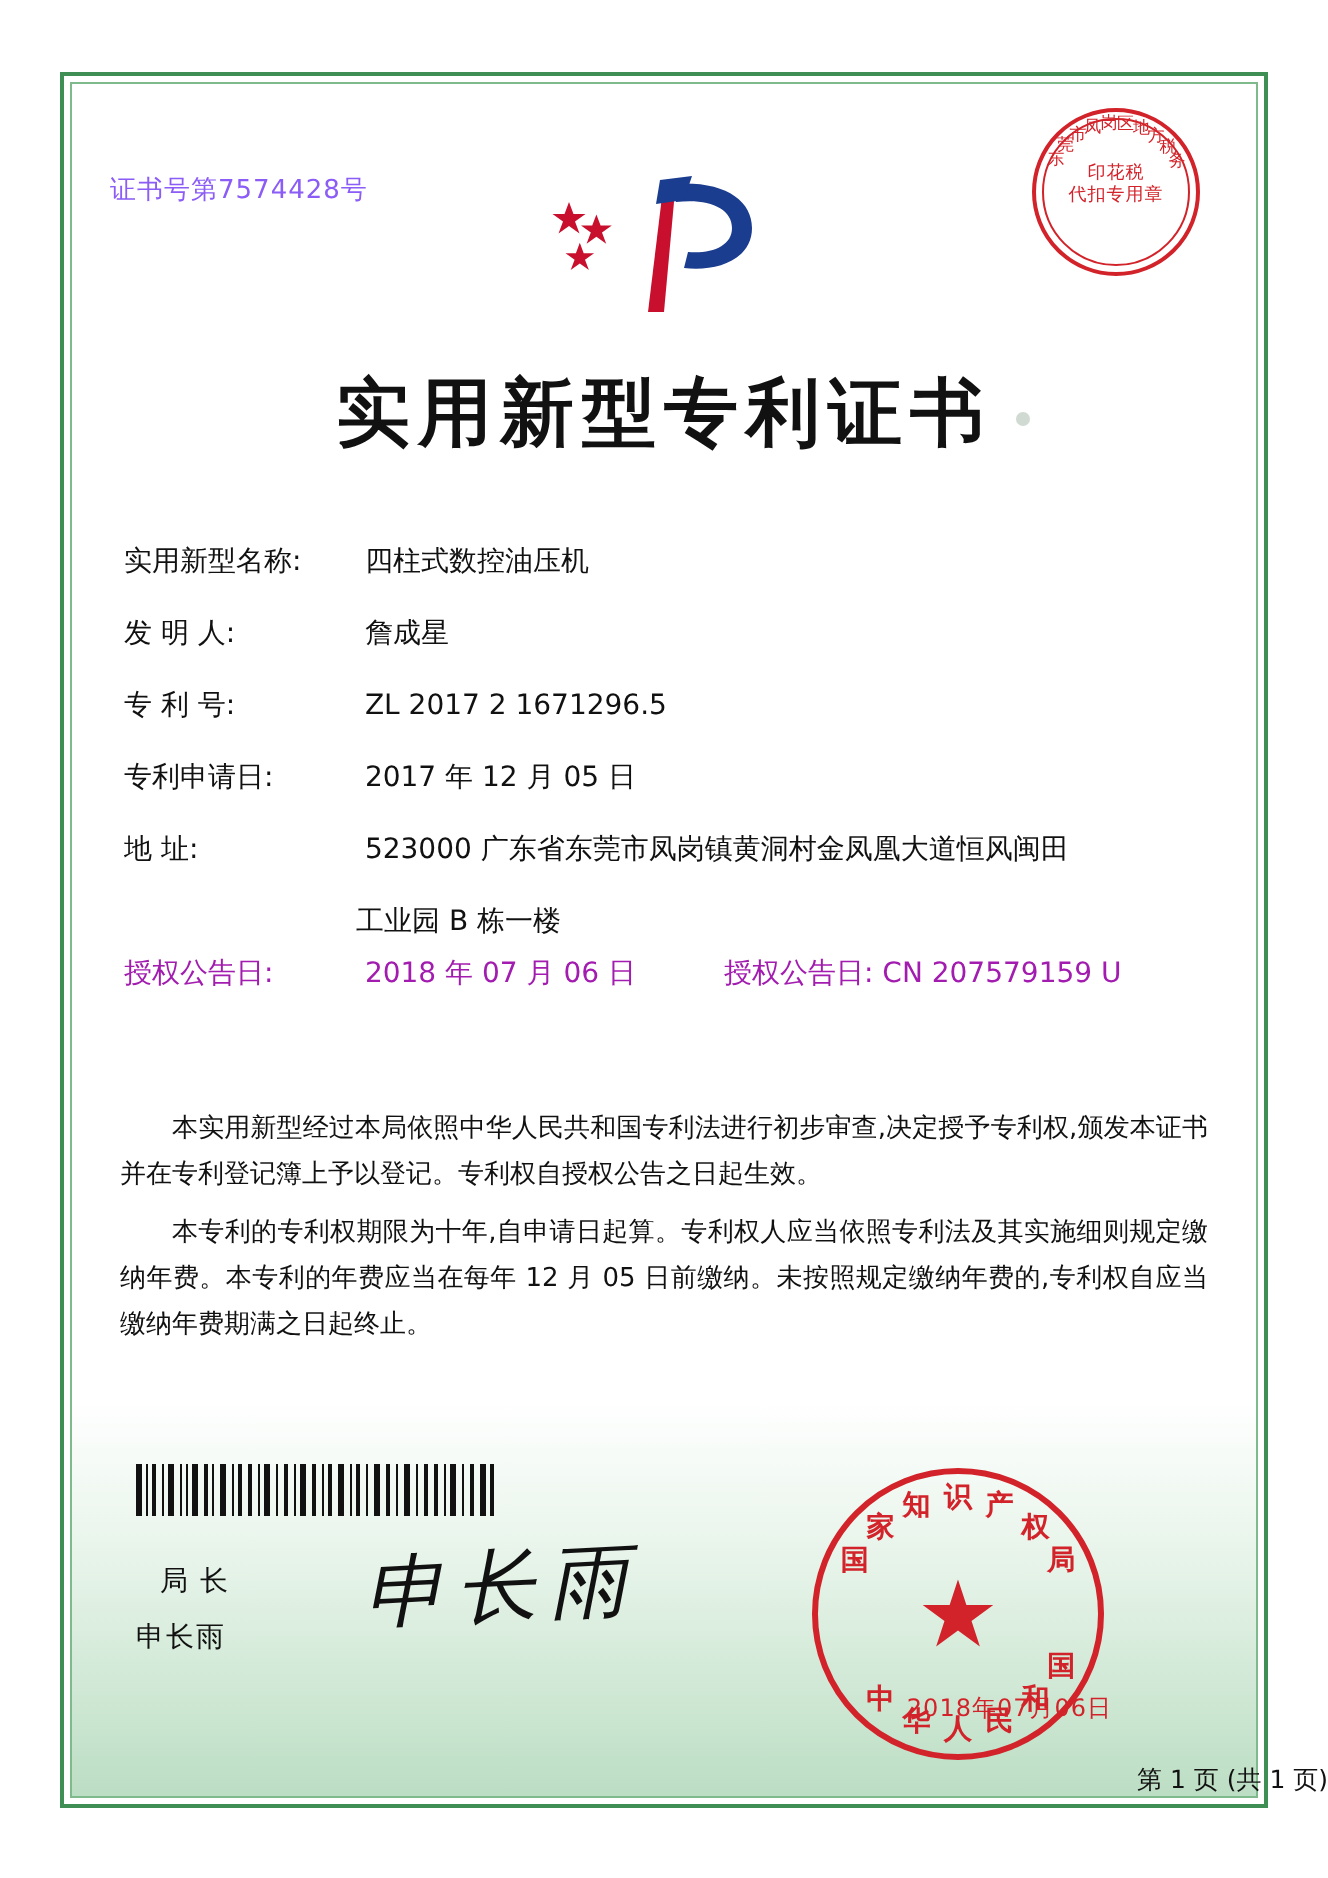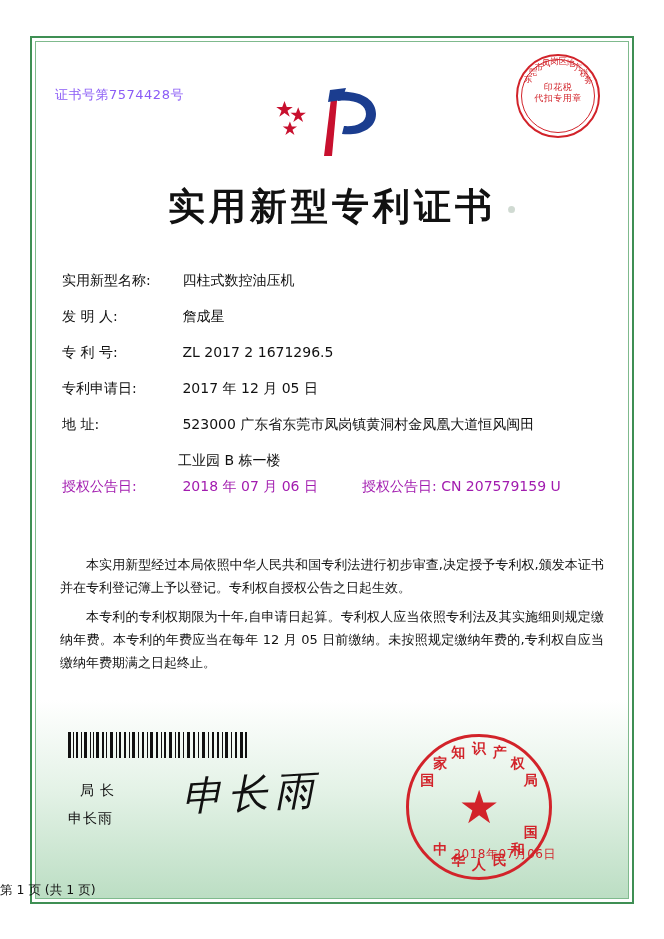--- a/index.html
+++ b/index.html
@@ -275,21 +275,21 @@
     color: #d2232a;
     font-size: 12px;
     letter-spacing: 0.5px;
   }
   
   .footer {
     position: absolute;
     left: 0;
     top: 882px;
     width: 664px;
-    text-align: left;
+    text-align: right;
     font-size: 12.5px;
     color: #111;
   }
   
   .smudge {
     position: absolute;
     left: 508px;
     top: 206px;
     width: 7px;
     height: 7px;

